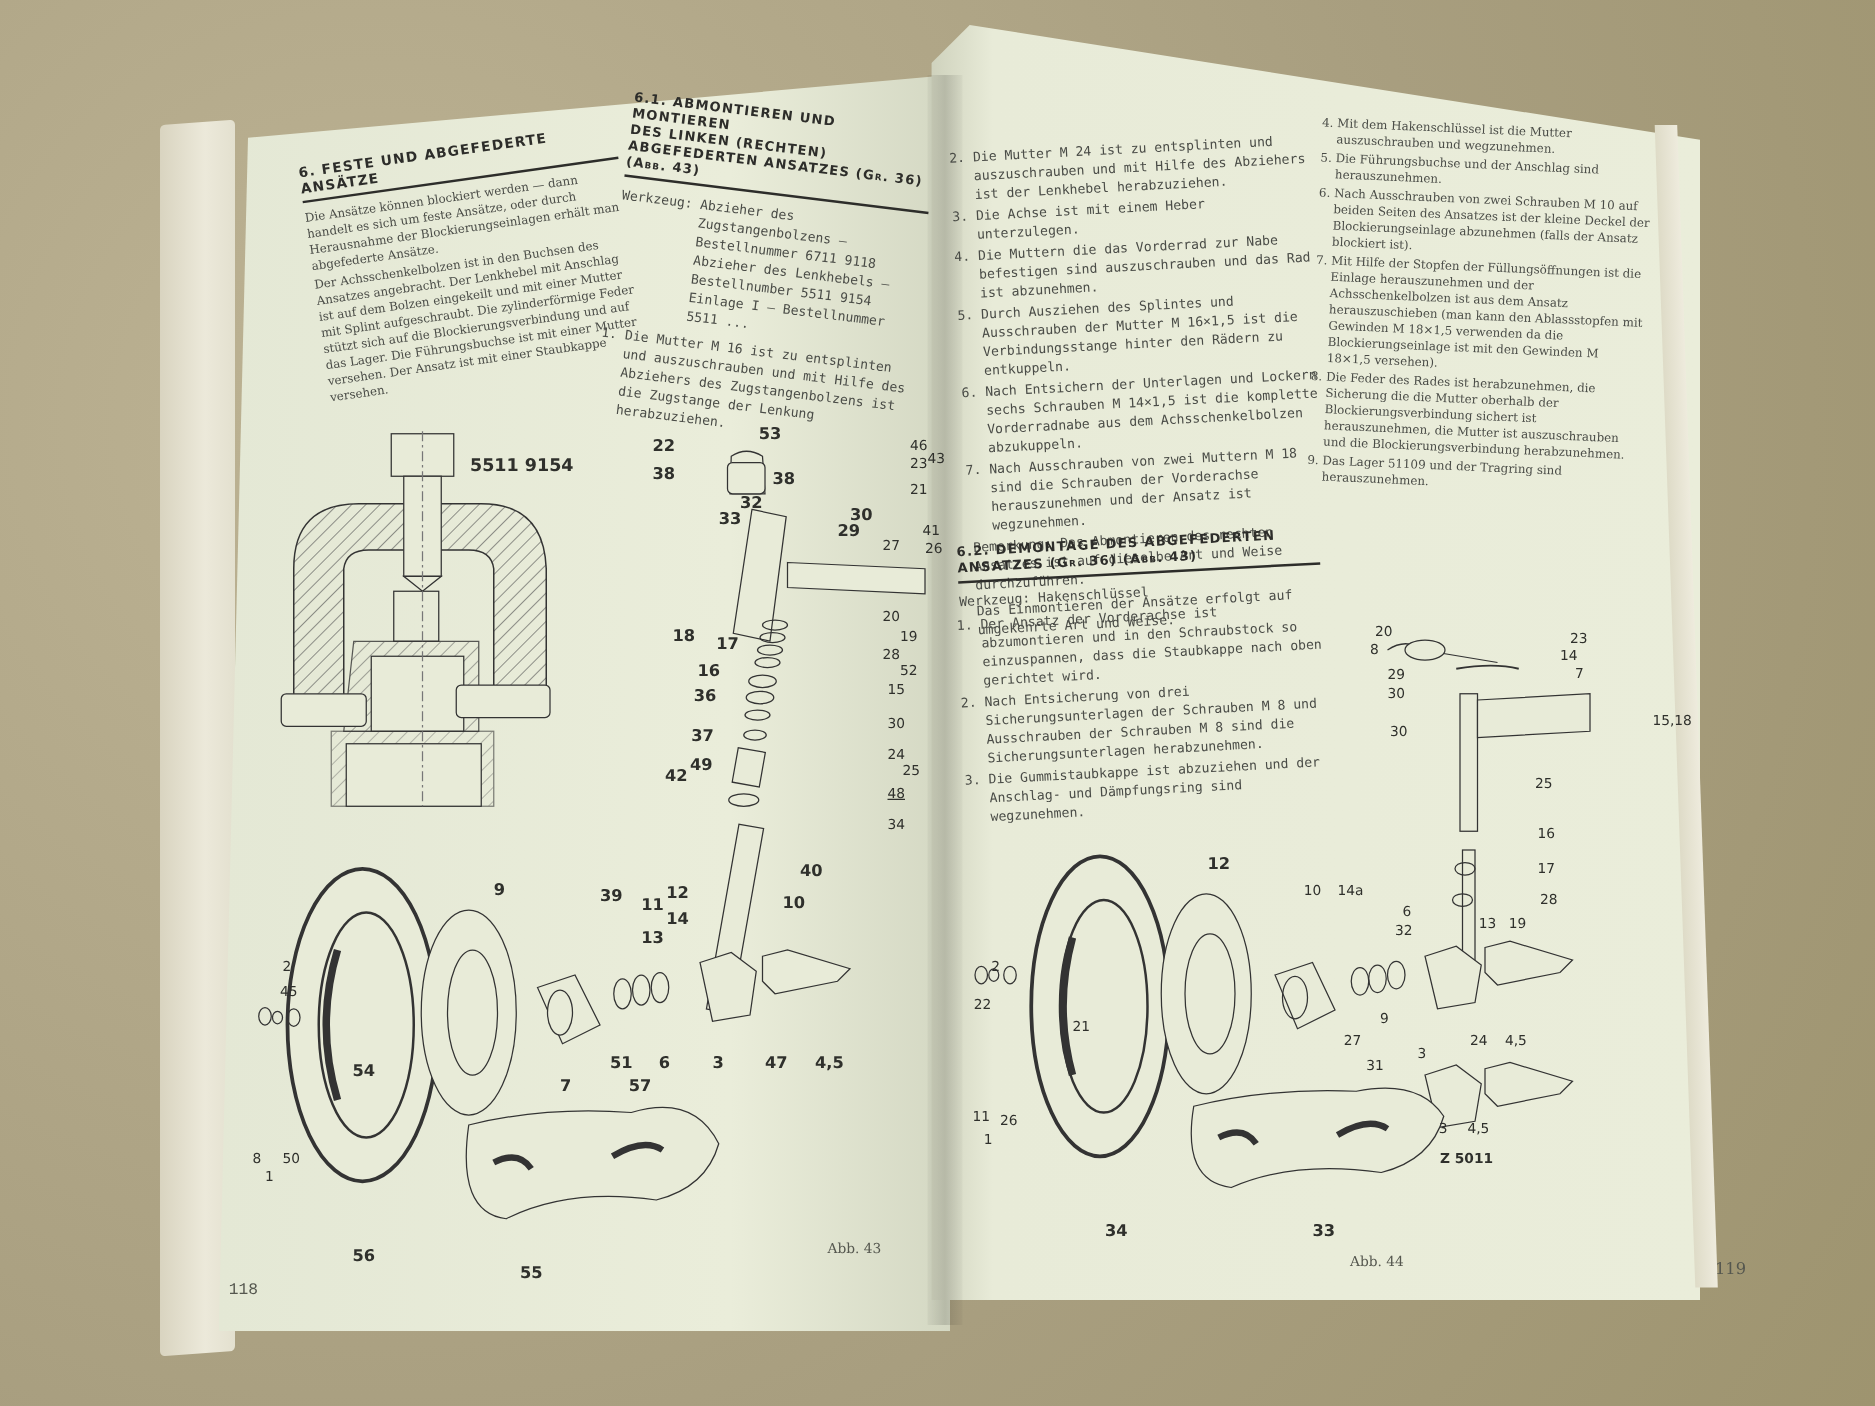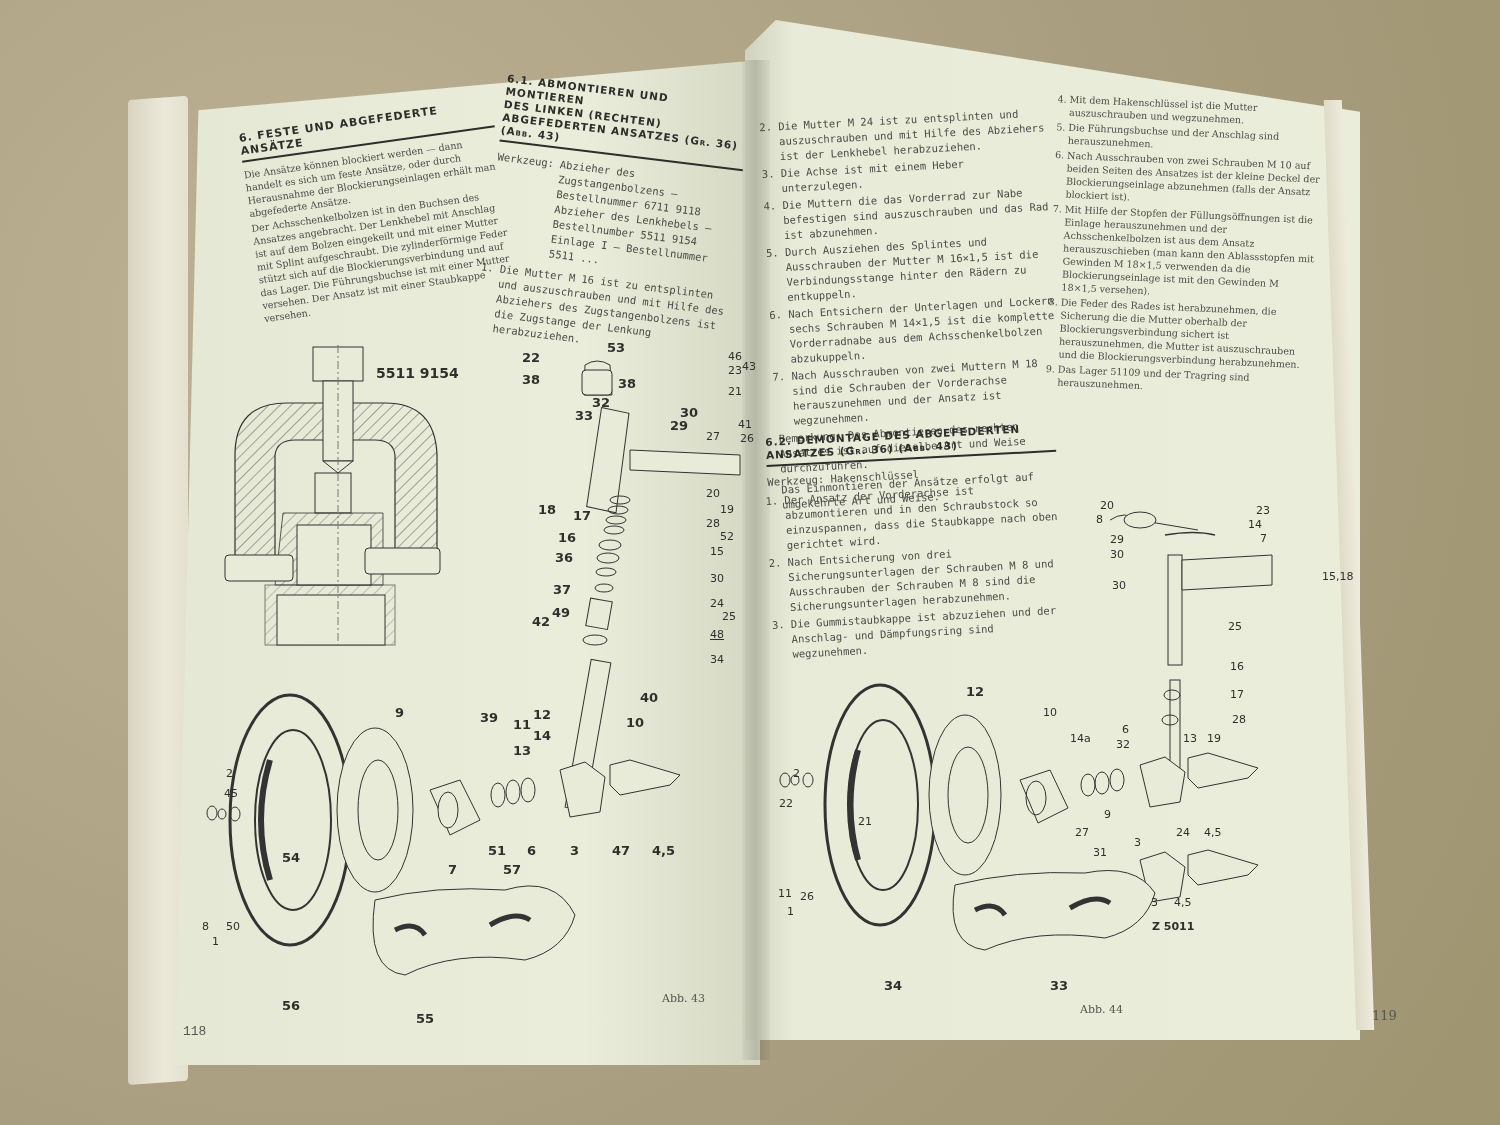--- a/index.html
+++ b/index.html
@@ -302,21 +302,21 @@
   <div class="label sm" style="left:1248px; top:518px;">14</div>
   <div class="label sm" style="left:1260px; top:532px;">7</div>
   <div class="label sm" style="left:1322px; top:570px;">15,18</div>
   <div class="label sm" style="left:1228px; top:620px;">25</div>
   <div class="label sm" style="left:1230px; top:660px;">16</div>
   <div class="label sm" style="left:1230px; top:688px;">17</div>
   <div class="label sm" style="left:1232px; top:713px;">28</div>
 
   <div class="label" style="left:966px; top:684px;">12</div>
   <div class="label sm" style="left:1043px; top:706px;">10</div>
-  <div class="label sm" style="left:1070px; top:732px;">14a</div>
+  <div class="label sm" style="left:1070px; top:706px;">14a</div>
   <div class="label sm" style="left:1122px; top:723px;">6</div>
   <div class="label sm" style="left:1116px; top:738px;">32</div>
   <div class="label sm" style="left:1183px; top:732px;">13</div>
   <div class="label sm" style="left:1207px; top:732px;">19</div>
   <div class="label sm" style="left:793px; top:767px;">2</div>
   <div class="label sm" style="left:779px; top:797px;">22</div>
   <div class="label sm" style="left:858px; top:815px;">21</div>
   <div class="label sm" style="left:1075px; top:826px;">27</div>
   <div class="label sm" style="left:1093px; top:846px;">31</div>
   <div class="label sm" style="left:1104px; top:808px;">9</div>

